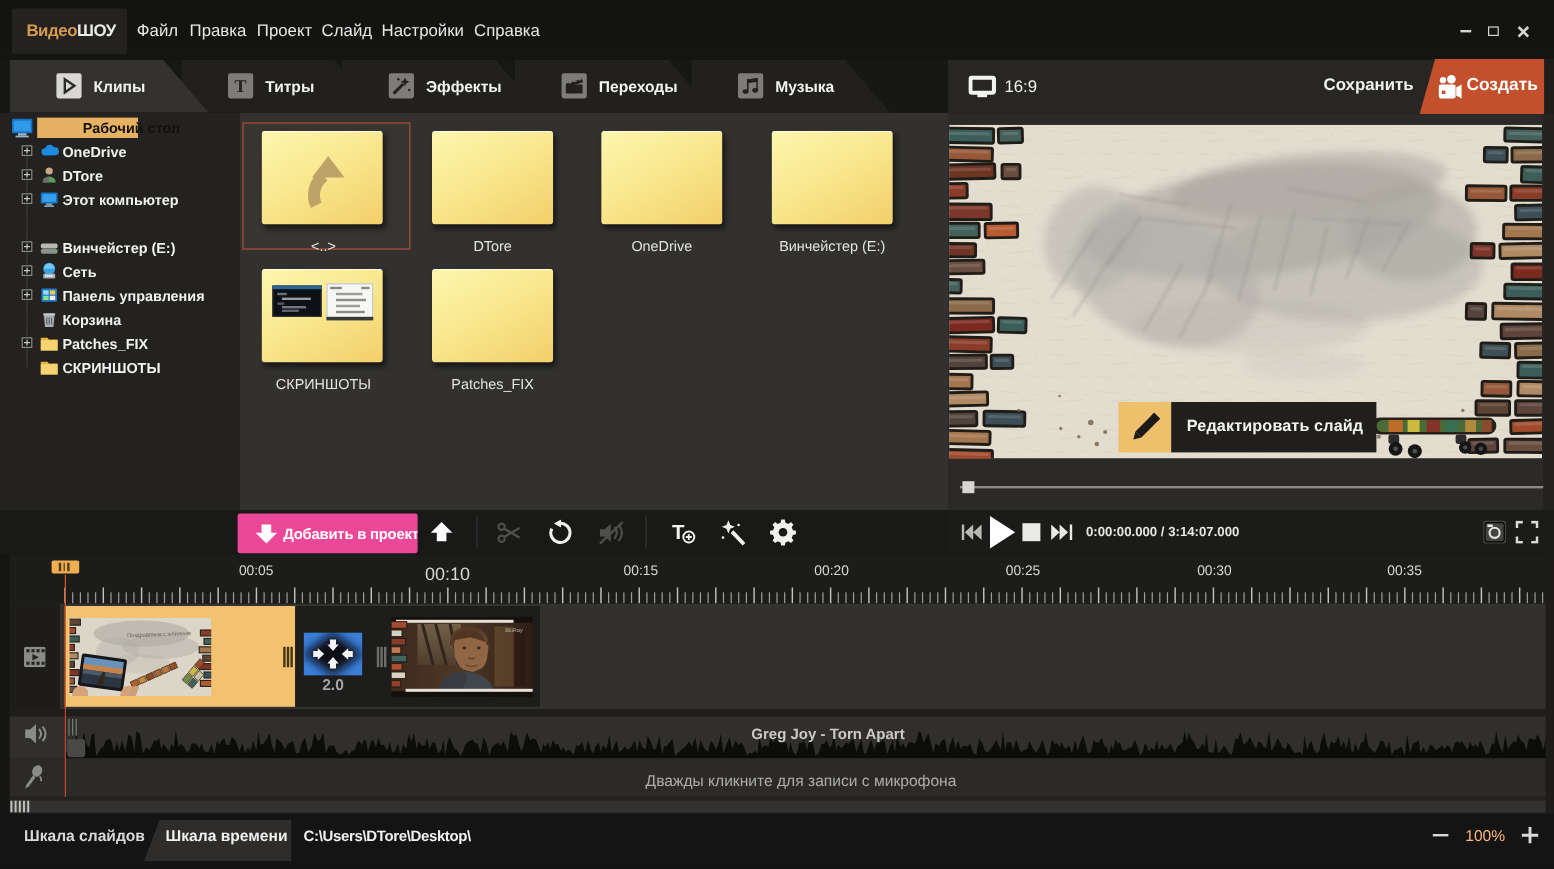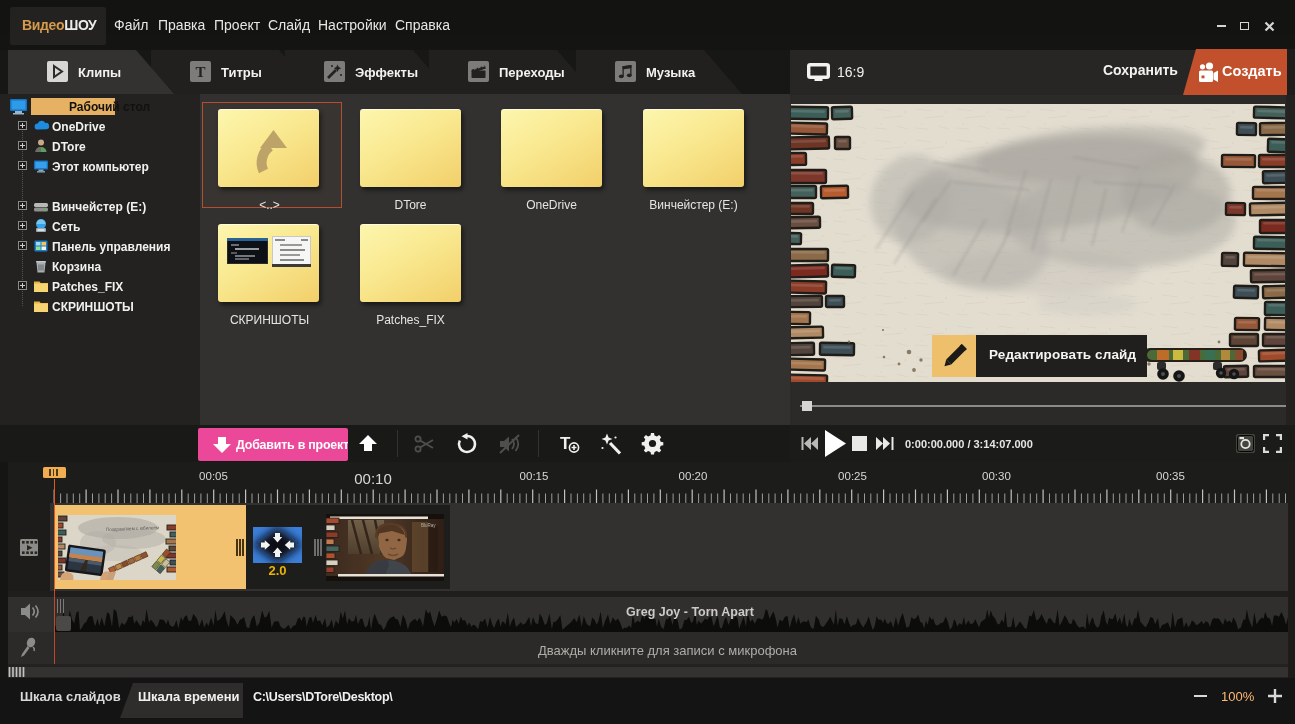--- a/index.html
+++ b/index.html
@@ -586,21 +586,21 @@
       <path d="M1,6 L1,1 L6,1 M13,1 L18,1 L18,6 M18,13 L18,18 L13,18 M6,18 L1,18 L1,13" fill="none" stroke="#dadad8" stroke-width="2.4"></path>
     </svg>
 </div>
 
 <div class="abs" style="left:0;top:462px;width:1295px;height:216px;background:#1c1c1b;" id="timeline">
 <div class="abs" style="left:183.5px;top:8px;width:60px;text-align:center;font-size:11.5px;color:#d8d8d6;">00:05</div>
 <div class="abs" style="left:343px;top:8px;width:60px;text-align:center;font-size:15px;color:#d8d8d6;">00:10</div>
 <div class="abs" style="left:504px;top:8px;width:60px;text-align:center;font-size:11.5px;color:#d8d8d6;">00:15</div>
 <div class="abs" style="left:663px;top:8px;width:60px;text-align:center;font-size:11.5px;color:#d8d8d6;">00:20</div>
 <div class="abs" style="left:822.5px;top:8px;width:60px;text-align:center;font-size:11.5px;color:#d8d8d6;">00:25</div>
-<div class="abs" style="left:982px;top:8px;width:60px;text-align:left;font-size:11.5px;color:#d8d8d6;">00:30</div>
+<div class="abs" style="left:982px;top:8px;width:60px;text-align:center;font-size:11.5px;color:#d8d8d6;">00:30</div>
 <div class="abs" style="left:1140.5px;top:8px;width:60px;text-align:center;font-size:11.5px;color:#d8d8d6;">00:35</div>
 
 <svg class="abs" style="left:0;top:0;" width="1297" height="41">
       <path d="M54.2,27.5 L54.2,41" stroke="#c2c2c0" stroke-width="1.2"></path>
       <path d="M60.6,31.5 L60.6,41" stroke="#9c9c9a" stroke-width="1"></path>
       <path d="M67.0,31.5 L67.0,41" stroke="#9c9c9a" stroke-width="1"></path>
       <path d="M73.3,31.5 L73.3,41" stroke="#9c9c9a" stroke-width="1"></path>
       <path d="M79.7,31.5 L79.7,41" stroke="#9c9c9a" stroke-width="1"></path>
       <path d="M86.1,27.5 L86.1,41" stroke="#c2c2c0" stroke-width="1.2"></path>
       <path d="M92.5,31.5 L92.5,41" stroke="#9c9c9a" stroke-width="1"></path>
@@ -874,21 +874,21 @@
 <path d="M41,15.5 l0,5 -3.8,0 0,2.2 -5.4,-4.7 5.4,-4.7 0,2.2 Z"></path>
 <path d="M8,15.5 l0,5 3.8,0 0,2.2 5.4,-4.7 -5.4,-4.7 0,2.2 Z"></path>
 <path d="M22,30 l5,0 0,-4 2.2,0 -4.7,-5.5 -4.7,5.5 2.2,0 Z"></path>
 </g>
 <defs>
         <filter id="tb">
           <feGaussianBlur stdDeviation="4"></feGaussianBlur>
         </filter>
       </defs>
 </svg>
-<div class="abs" style="left:253px;top:101px;width:49px;text-align:center;font-size:13px;font-weight:bold;color:#eab308;">2.0</div>
+<div class="abs" style="left:253px;top:101px;width:49px;text-align:center;font-size:13px;font-weight:bold;color:#a3a3a3;">2.0</div>
 <div class="abs" style="left:312px;top:43px;width:138px;height:84px;background:#1d1d1c;"></div>
 <div class="abs" style="left:314px;top:77px;width:1.6px;height:17px;background:#6d6d6b;"></div>
 <div class="abs" style="left:317.2px;top:77px;width:1.6px;height:17px;background:#6d6d6b;"></div>
 <div class="abs" style="left:320.4px;top:77px;width:1.6px;height:17px;background:#6d6d6b;"></div>
 <svg class="abs" style="left:326px;top:52px;" width="118" height="67" viewBox="0 0 118 67">
 <defs>
         <linearGradient id="c2g" x1="0" y1="0" x2="1" y2="0">
           <stop offset="0" stop-color="#473324"></stop>
           <stop offset="0.5" stop-color="#5e452f"></stop>
           <stop offset="1" stop-color="#33231a"></stop>

